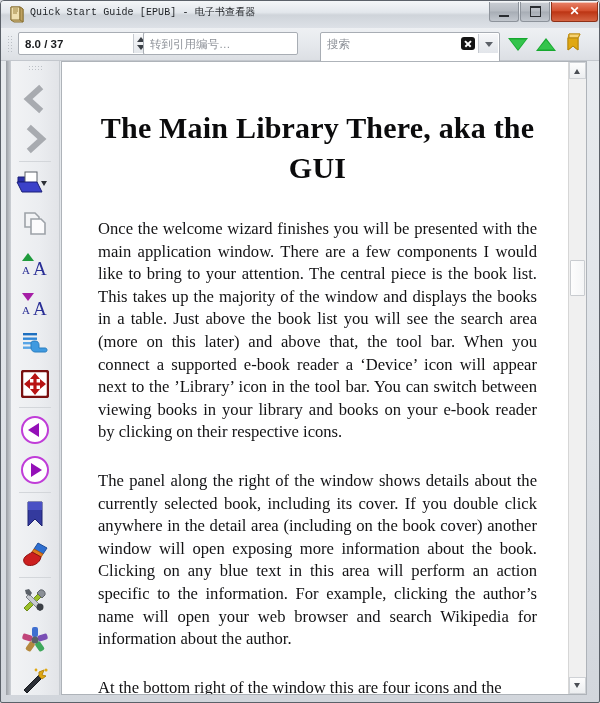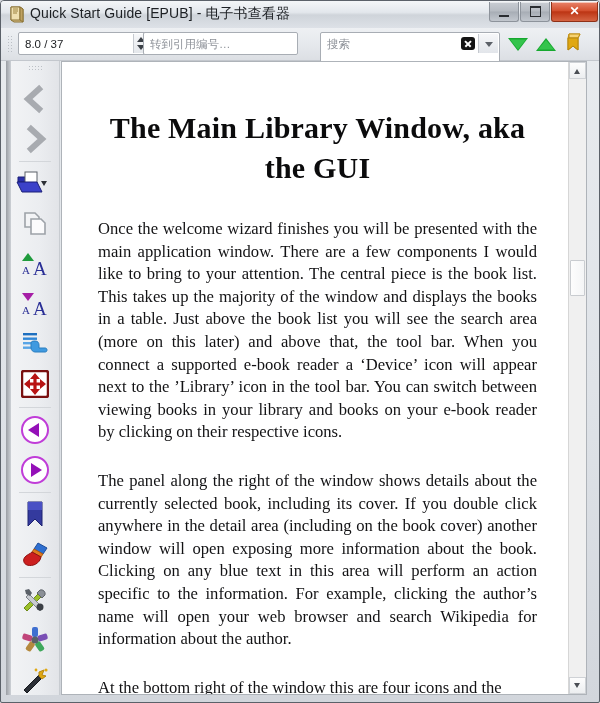--- a/index.html
+++ b/index.html
@@ -24,22 +24,22 @@
     position: absolute; left: 0; top: 0; width: 600px; height: 27px;
     background: linear-gradient(to bottom, #f4f6f8 0%, #e3e7ec 42%, #cfd4da 52%, #dde1e7 100%);
     border-bottom: 1px solid #b7bcc3;
   }
   #titlebar .tb-inner { position: relative; height: 27px; }
   .win-icon {
     position: absolute; left: 8px; top: 5px; width: 16px; height: 17px;
   }
   .title-text {
     position: absolute; left: 29px; top: 4px;
-    font-size: 14px; color: #1d2024;
-    font-family: Liberation Sans, sans-serif;
+    font-size: 10px; color: #1d2024;
+    font-family: Liberation Mono, monospace;
     white-space: nowrap;
     letter-spacing: .1px;
   }
   .wbtns { position: absolute; right: 3px; top: 1px; display: flex; align-items: flex-start; }
   .wbtn {
     width: 28px; height: 19px;
     margin-left: 1px;
     border: 1px solid #8d939b;
     border-top: none;
     border-radius: 0 0 3px 3px;
@@ -75,20 +75,21 @@
   .grip {
     position: absolute; left: 6px; top: 7px; width: 5px; height: 18px;
     background-image: radial-gradient(#b9bdc3 40%, transparent 42%);
     background-size: 3px 3px;
     opacity: .95;
   }
   .spin-wrap {
     position: absolute; left: 17px; top: 4px; width: 133px; height: 23px;
     background: #ffffff; border: 1px solid #a8adb4; border-radius: 2px;
     box-sizing: border-box;
+    font-weight: bold;
   }
   .spin-val {
     position: absolute; left: 6px; top: 3px;
     font-size: 11.5px; color: #1b1d20; line-height: 16px;
     font-family: "Liberation Sans", sans-serif;
   }
   .spin-btns {
     position: absolute; right: 1px; top: 1px; width: 15px; height: 19px;
     background: linear-gradient(to bottom,#f7f8fa,#e4e7eb);
     border-left: 1px solid #c5c9cf;
@@ -439,21 +440,21 @@
       </svg>
     </div>
 
     <div class="sb-sep" style="top:641px;"></div>
 
   </div>
 
   <div id="content">
     <div id="page">
       <div class="doc-inner">
-        <h1 class="doc-title">The Main Library Window, aka the GUI</h1>
+        <h1 class="doc-title">The Main Library There, aka the GUI</h1>
         <p class="doc-p">Once the welcome wizard finishes you will be presented with the main application window. There are a few components I would like to bring to your attention. The central piece is the book list. This takes up the majority of the window and displays the books in a table. Just above the book list you will see the search area (more on this later) and above that, the tool bar. When you connect a supported e-book reader a ‘Device’ icon will appear next to the ’Library’ icon in the tool bar. You can switch between viewing books in your library and books on your e-book reader by clicking on their respective icons.</p>
         <p class="doc-p">The panel along the right of the window shows details about the currently selected book, including its cover. If you double click anywhere in the detail area (including on the book cover) another window will open exposing more information about the book. Clicking on any blue text in this area will perform an action specific to the information. For example, clicking the author’s name will open your web browser and search Wikipedia for information about the author.</p>
         <p class="doc-p">At the bottom right of the window this are four icons and the</p>
       </div>
     </div>
 
     <div id="vscroll">
       <div class="vs-btn vs-up">
         <span class="ar"></span>
       </div>

